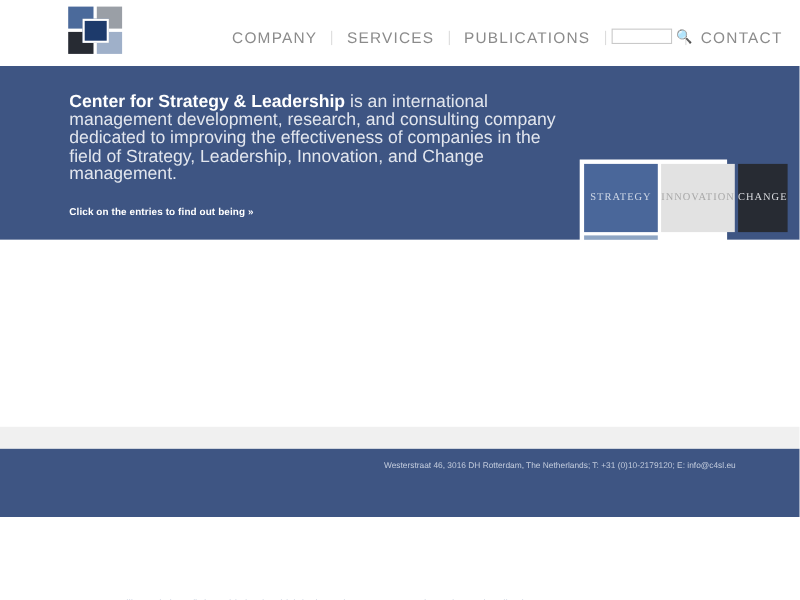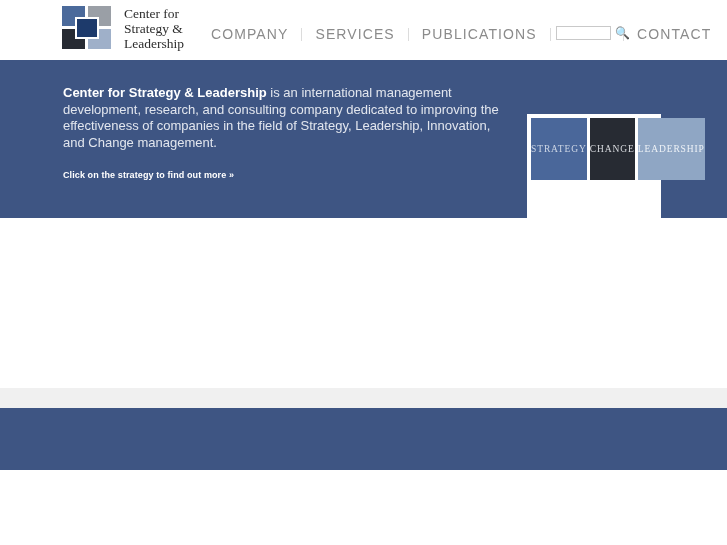--- a/index.html
+++ b/index.html
@@ -138,40 +138,40 @@
   .hero { background: #3d5582; }
   .hero { background: #3b5480; }
   .hero { background: #3d5581; }
   .hero { background: #3e5583; }
   .hero-inner {
     position: absolute;
     left: 63px; top: 25px;
     width: 450px;
   }
   .hero-text {
-    font-size: 13px;
+    font-size: 16px;
     line-height: 16.5px;
     color: #e2e6ee;
   }
   .hero-text b {
     color: #ffffff;
     font-weight: bold;
   }
   .hero-cta {
     margin-top: 19px;
     font-size: 9px;
     font-weight: bold;
     color: #ffffff;
     cursor: pointer;
     letter-spacing: 0.1px;
   }
 
   .quad {
     position: absolute;
-    left: 527px; top: 54px;
+    left: 527px; top: 85px;
     width: 134px;
     height: 134px;
     background: #ffffff;
     padding: 4px;
     box-sizing: border-box;
     display: grid;
     grid-template-columns: 1fr 1fr 1fr;
     grid-template-rows: 1fr 1fr;
     gap: 3px;
   }
@@ -265,25 +265,20 @@
 
   <div class="header">
 
     <div class="logo-wrap">
       <div class="logo-mark">
         <div class="sq sq-tl"></div>
         <div class="sq sq-tr"></div>
         <div class="sq sq-bl"></div>
         <div class="sq sq-br"></div>
         <div class="sq-center"></div>
-      </div>
-      <div class="logo-text">
-        <div>Center for</div>
-        <div>Strategy &amp;</div>
-        <div>Leadership</div>
       </div>
     </div>
 
     <div class="nav">
       <div class="nav-item">COMPANY</div>
       <div class="nav-sep"></div>
       <div class="nav-item">SERVICES</div>
       <div class="nav-sep"></div>
       <div class="nav-item">PUBLICATIONS</div>
       <div class="nav-sep"></div>
@@ -294,25 +289,26 @@
 
     <input class="search-box" type="text" placeholder="" style="">
     <div class="search-icon">🔍</div>
   </div>
 
   <div class="hero">
     <div class="hero-inner">
       <div class="hero-text">
         <b>Center for Strategy &amp; Leadership</b><span> is an international management development, research, and consulting company dedicated to improving the effectiveness of companies in the field of Strategy, Leadership, Innovation, and Change management.</span>
       </div>
-      <div class="hero-cta">Click on the strategy to find out more »</div>
+      <div class="hero-cta">Click on the entries to find out being »</div>
     </div>
 
     <div class="quad">
       <div class="quad-cell q-strategy">STRATEGY</div>
+      <div class="quad-cell q-innovation">INNOVATION</div>
       <div class="quad-cell q-change">CHANGE</div>
       <div class="quad-cell q-leadership">LEADERSHIP</div>
     </div>
   </div>
 
   <div class="news">
     <div class="news-label">News:</div>
 
     <div class="news-col news-col-1">
       <div class="news-title">New book on Strategy &amp; Corporate Universities</div>
@@ -325,16 +321,17 @@
       <div class="news-title">Martijn Rademakers publishes article</div>
       <div class="news-para">Publication by Martijn Rademakers in the Dutch Financial management Journal "Financial management", December 2010.</div>
       <div class="news-para">The article covers the role of financial managers in strategy formation and realization.</div>
 
     </div>
   </div>
 
   <div class="gray-strip"></div>
 
   <div class="footer">
+    <div class="footer-right">Westerstraat 46, 3016 DH Rotterdam, The Netherlands; T: +31 (0)10-2179120; E: info@c4sl.eu</div>
   </div>
 
   <div class="bottom-white"></div>
 </div>
 
 </body></html>

